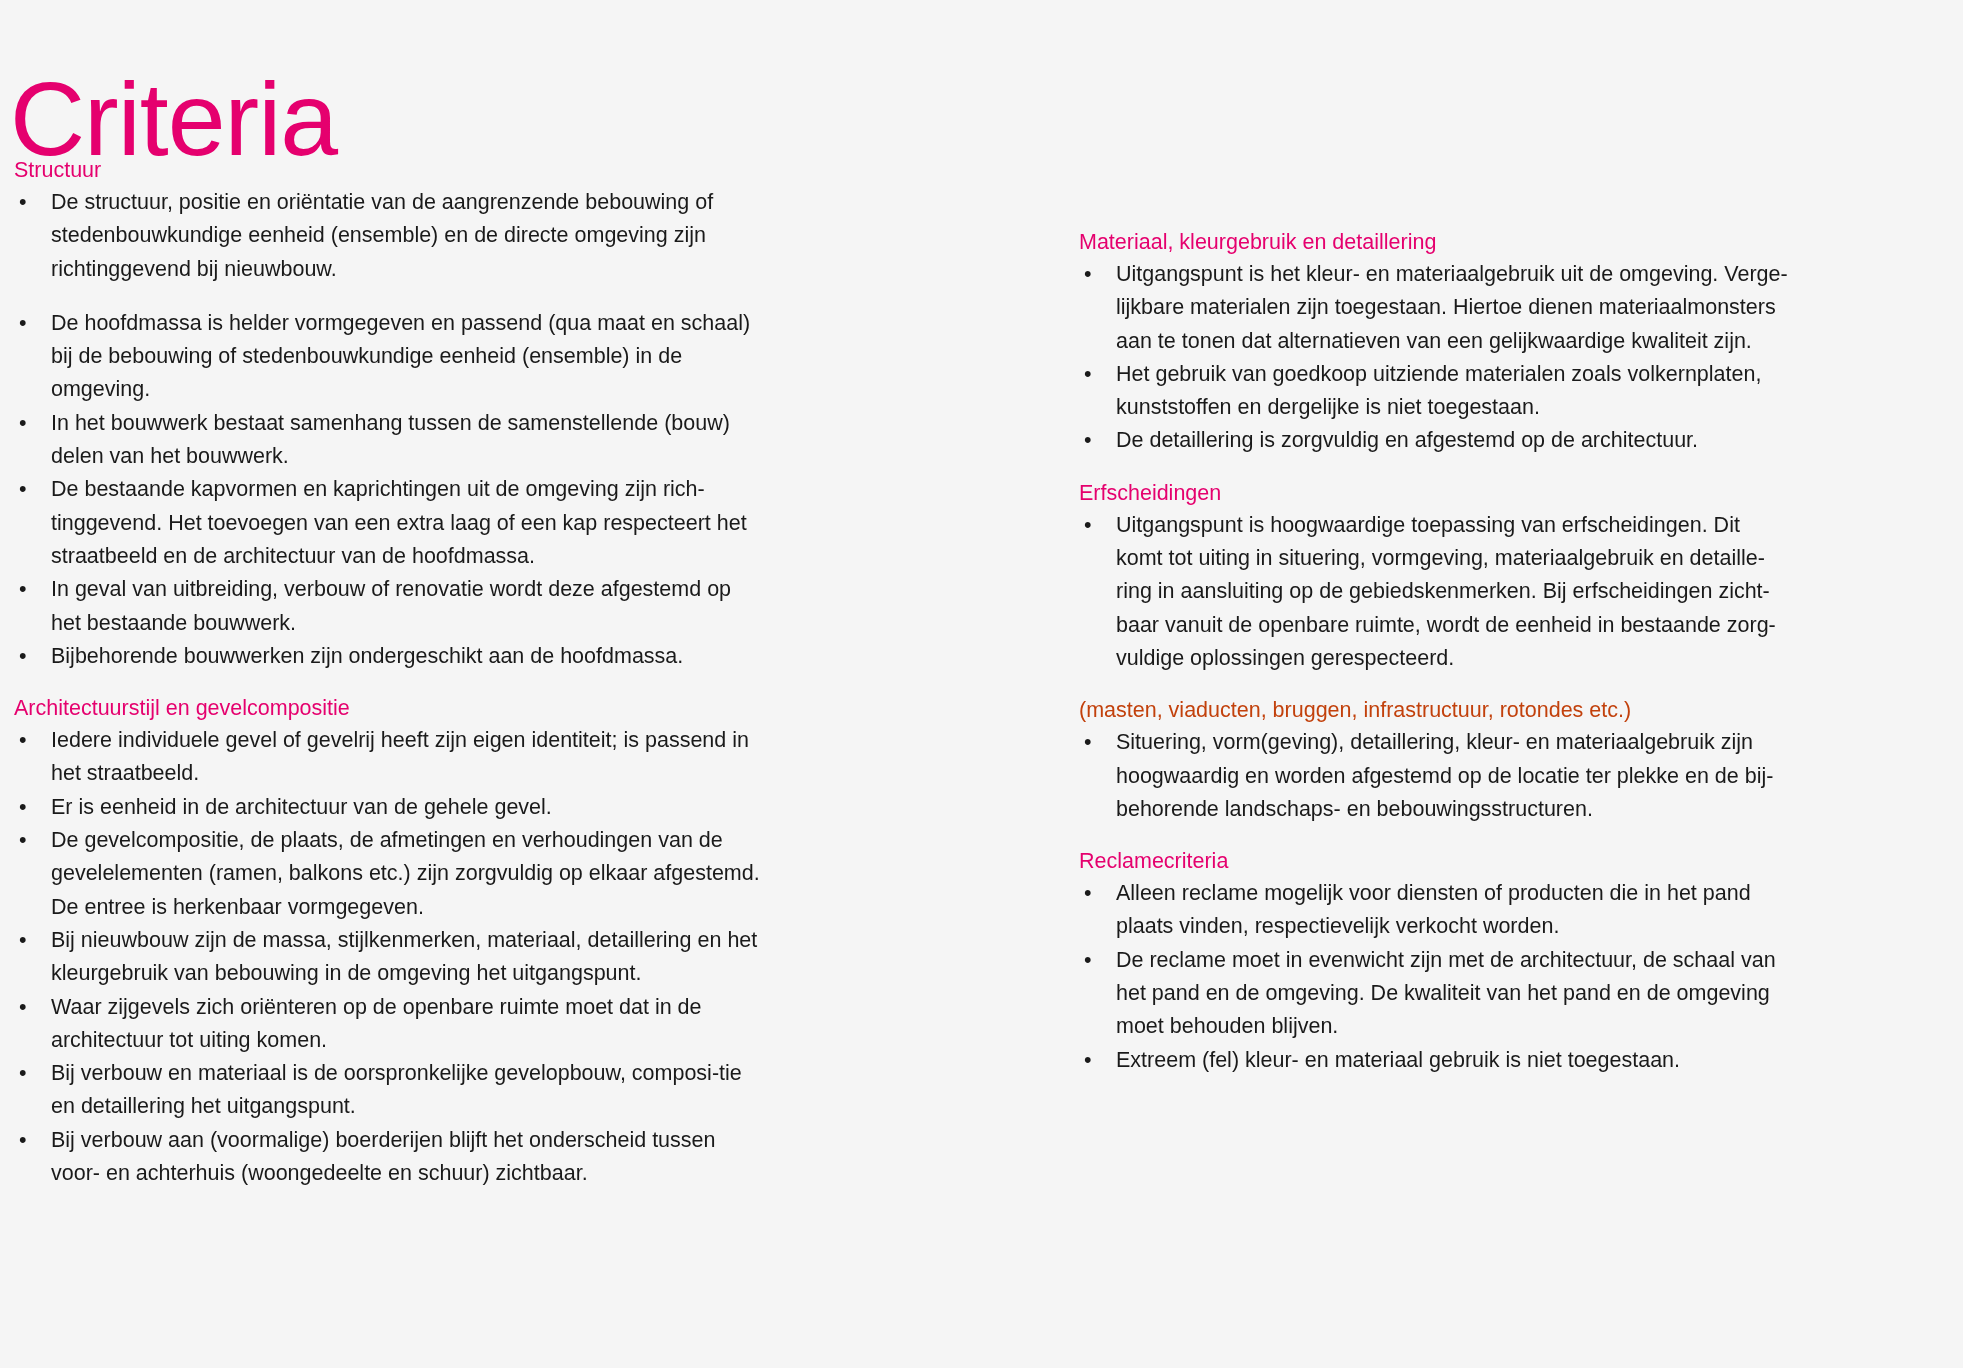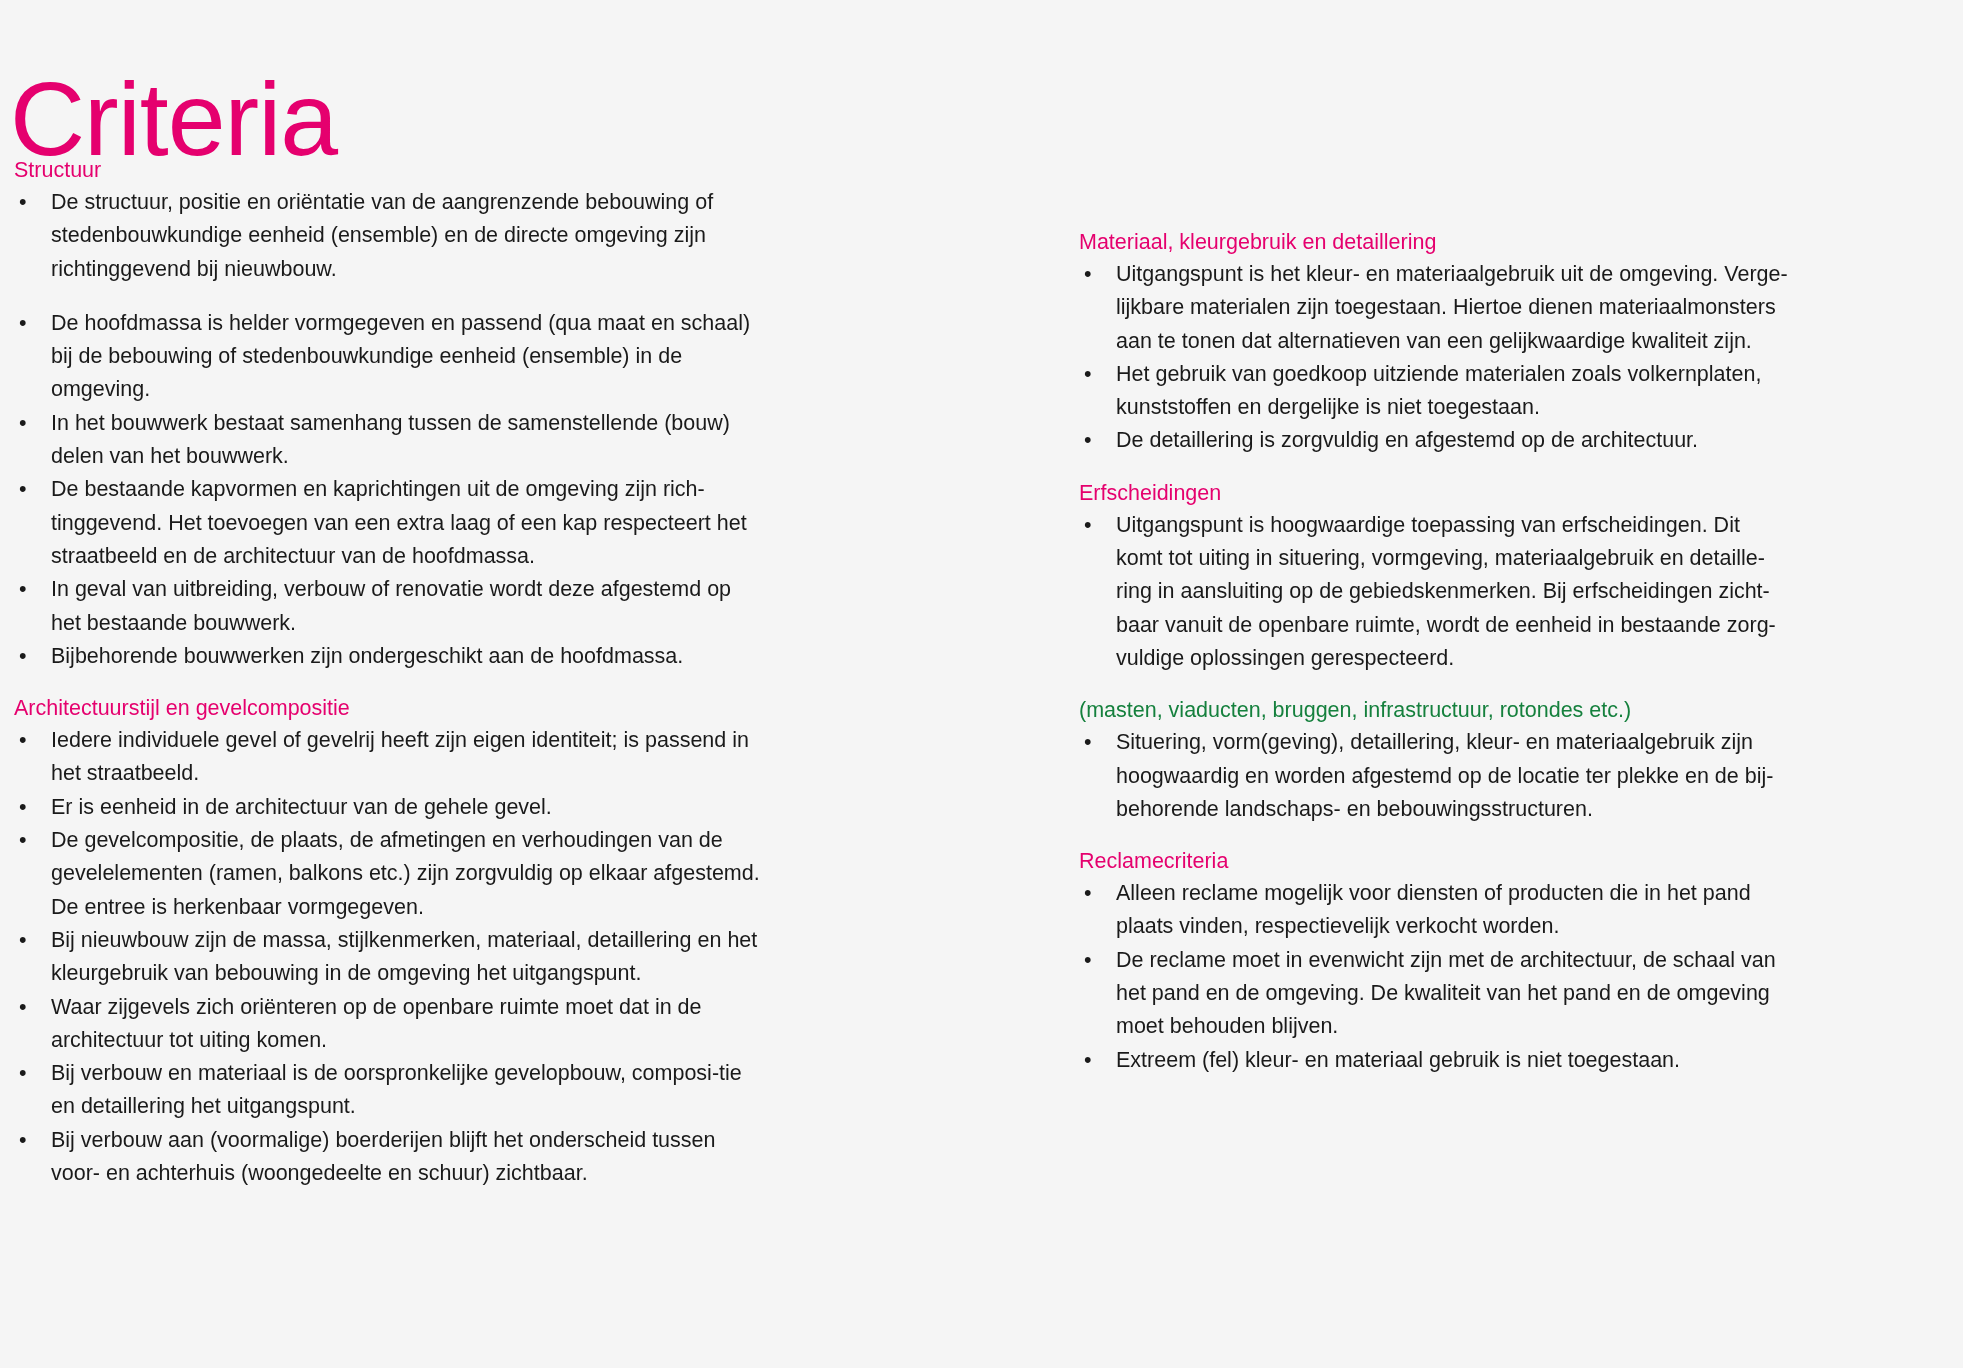--- a/index.html
+++ b/index.html
@@ -55,21 +55,21 @@
   }
 
   .section-heading {
     color: #e5006e;
     font-size: 21.5px;
     line-height: 28px;
     font-weight: 400;
     margin: 0 0 2px 0;
   }
   .section-subheading {
-    color: #15803d;
+    color: #c2410c;
     font-size: 21.5px;
     line-height: 28px;
     font-weight: 400;
     margin: 0 0 2px 0;
   }
 
   .bullet-list {
     list-style: none;
     margin: 0;
     padding: 0;

